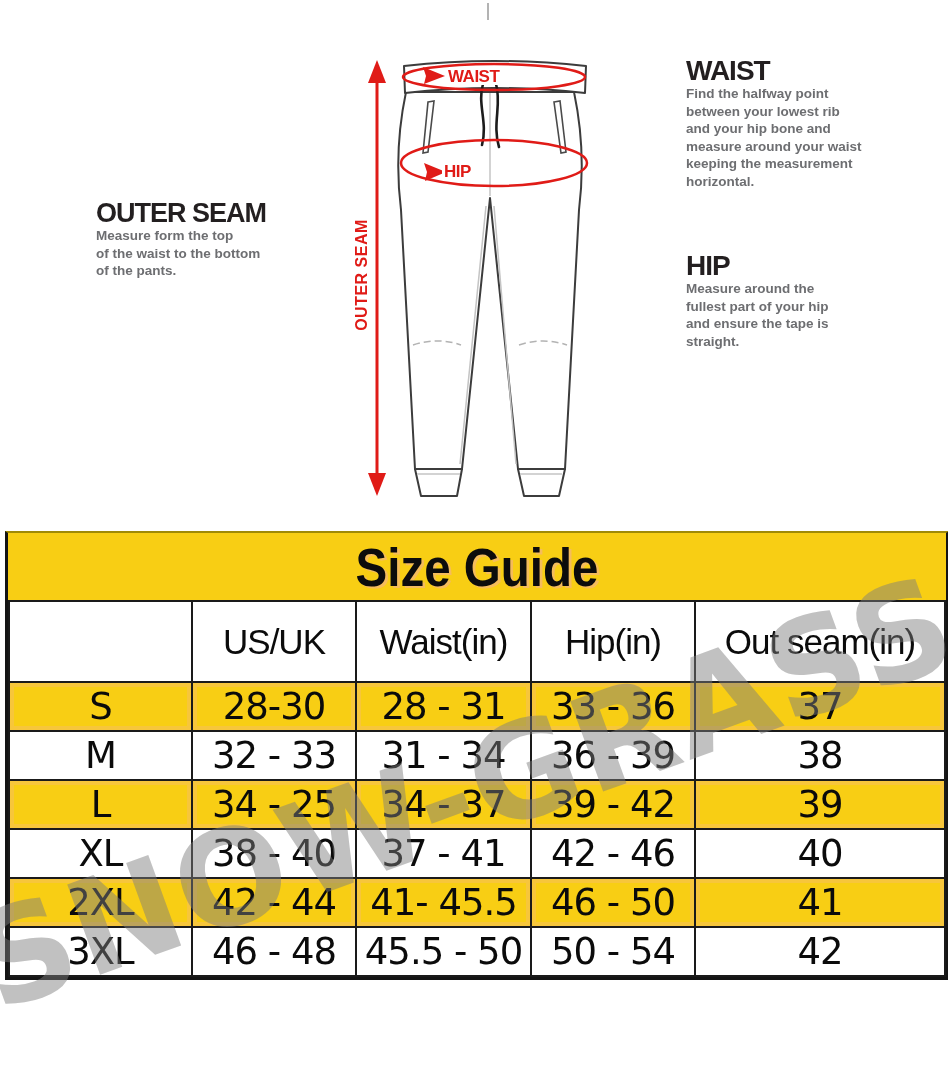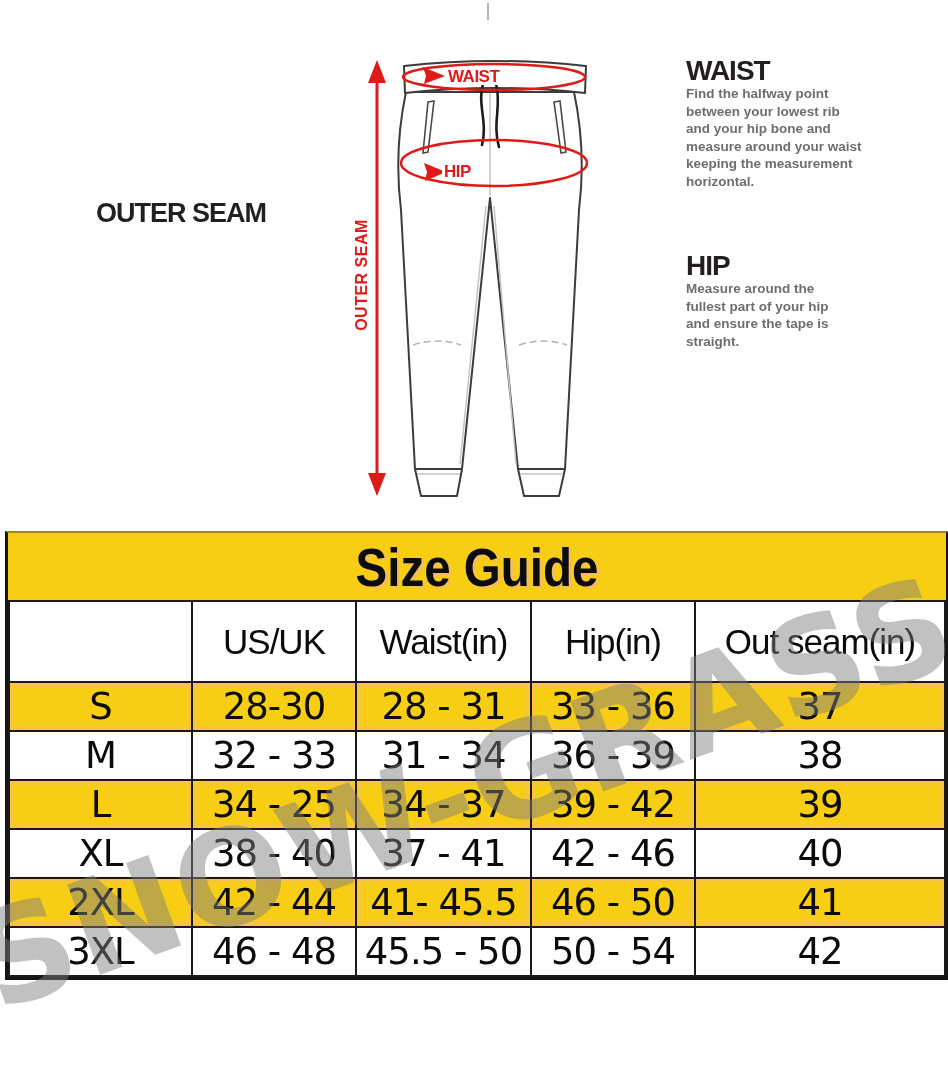--- a/index.html
+++ b/index.html
@@ -103,20 +103,23 @@
         <polygon points="377,496 368,473 386,473"></polygon>
       </g>
     </svg>
 
     <div class="red-label label-waist">WAIST</div>
     <div class="red-label label-hip">HIP</div>
     <div class="red-label label-outer-seam">OUTER SEAM</div>
 
     <div class="measure-block block-outer-seam">
       <div class="measure-title">OUTER SEAM</div>
+      <div class="measure-desc">Measure form the top
+of the waist to the bottom
+of the pants.</div>
     </div>
 
     <div class="measure-block block-waist">
       <div class="measure-title">WAIST</div>
       <div class="measure-desc">Find the halfway point
 between your lowest rib
 and your hip bone and
 measure around your waist
 keeping the measurement
 horizontal.</div>

